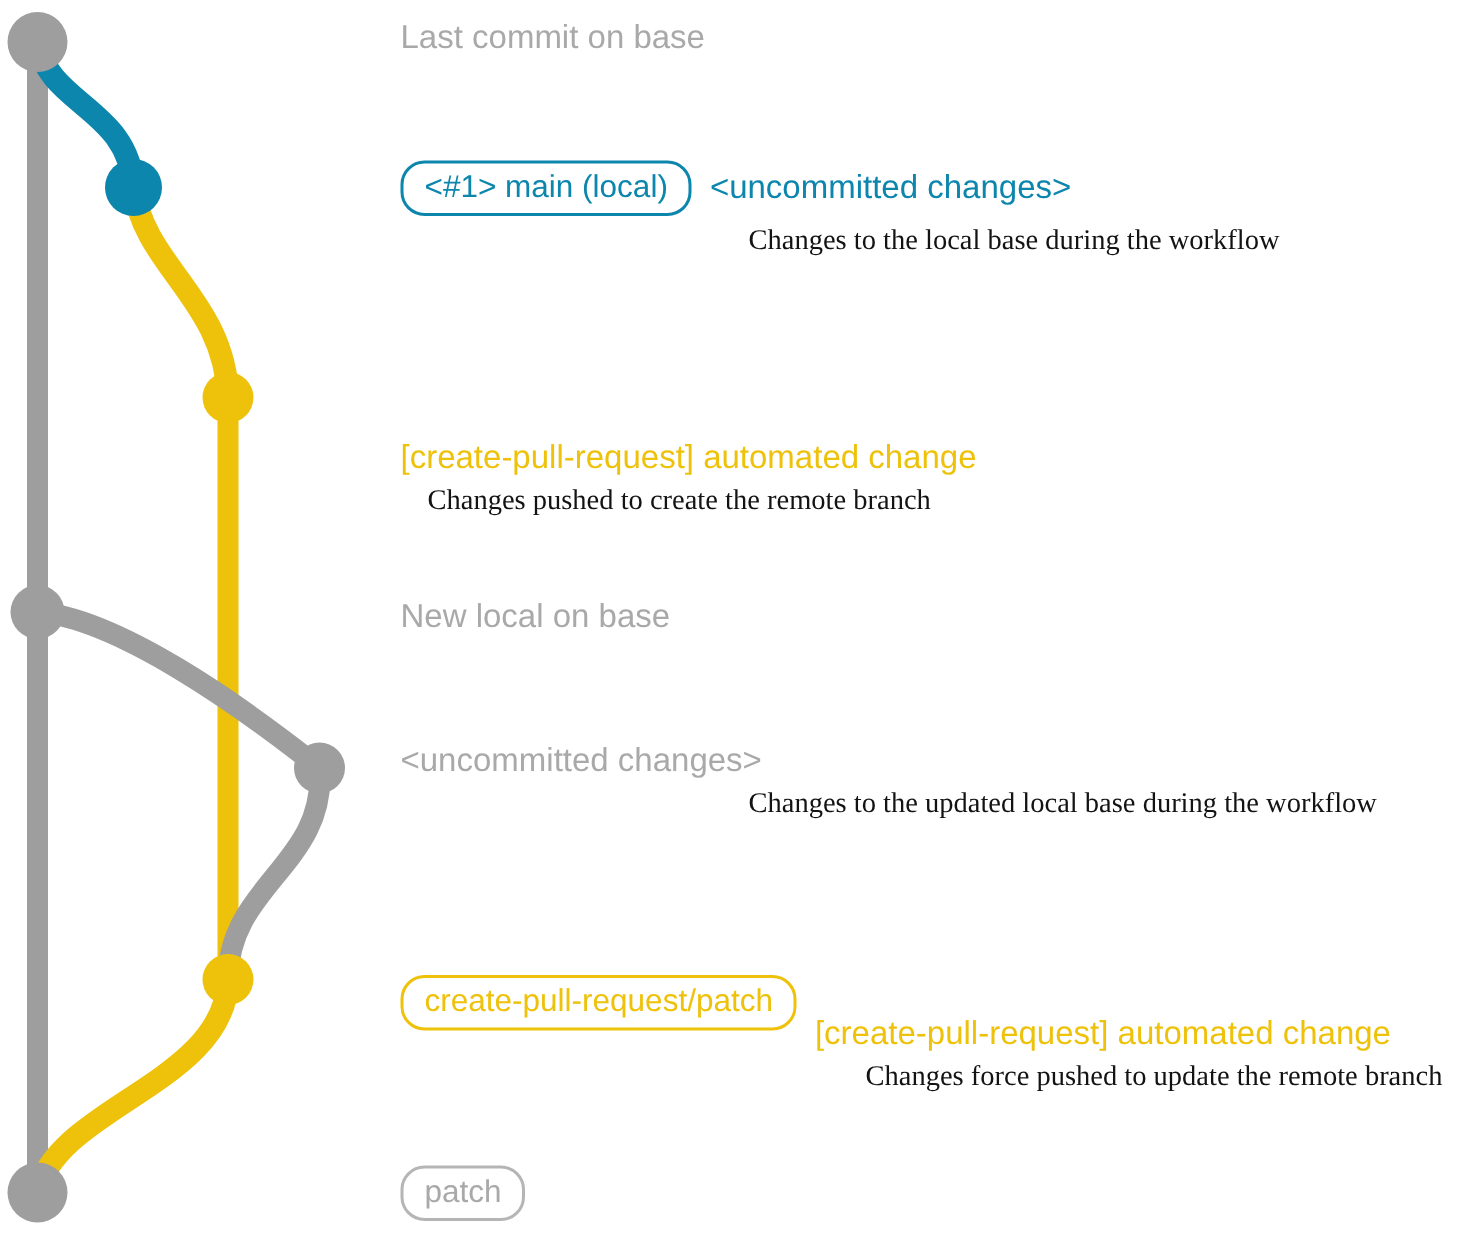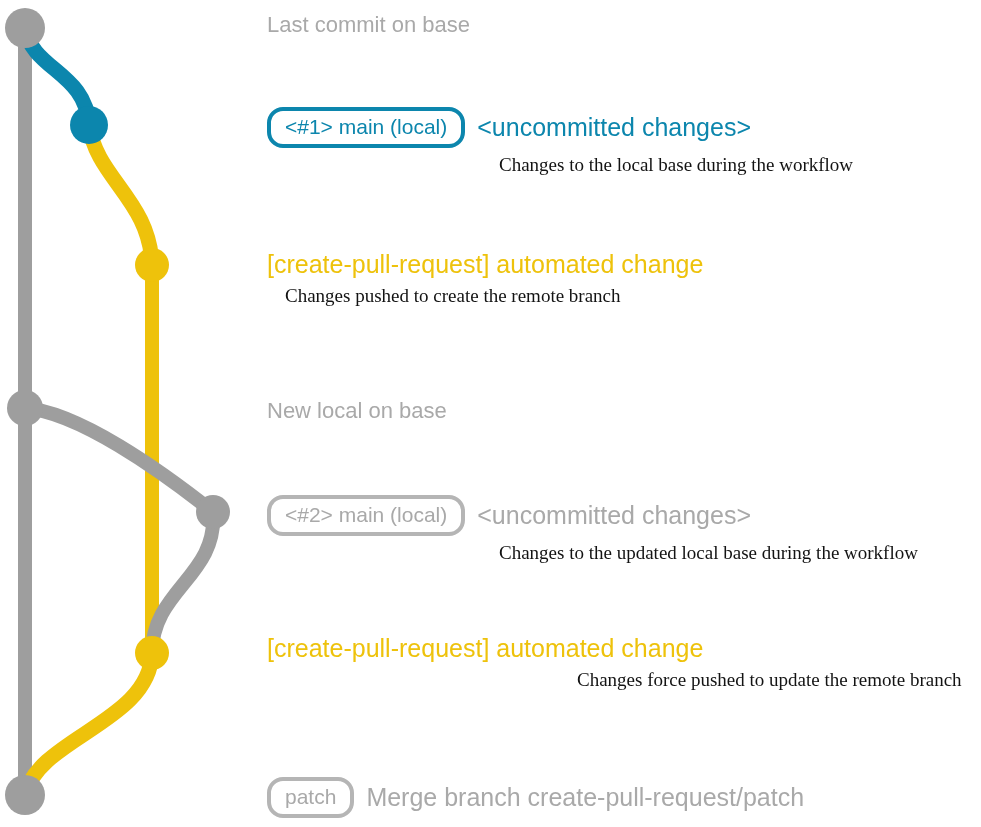--- a/index.html
+++ b/index.html
@@ -41,40 +41,40 @@
 
   .row-main {
     display: flex;
     align-items: center;
     gap: 12px;
     white-space: nowrap;
   }
 
   .pill {
     display: inline-block;
-    border: 4px solid #000000;
+    border: 2px solid #000000;
     border-radius: 16px;
     padding: 5px 14px 6px 14px;
     font-size: 21px;
     line-height: 1.05;
     color: #9e9e9e;
     background: #ffffff;
     white-space: nowrap;
   }
   .pill.blue   { border-color: #0c86ad; color: #0c86ad; }
   .pill.yellow { border-color: #eec20b; color: #eec20b; }
   .pill.grey   { border-color: #b5b5b5; color: #a9a9a9; }
 
   .subject {
-    font-size: 25px;
+    font-size: 22px;
     line-height: 1.1;
     white-space: nowrap;
   }
   .subject.blue   { color: #0c86ad; }
-  .subject.yellow { color: #eec20b; }
+  .subject.yellow { color: #eec20b; margin-top: 42px; }
   .subject.grey   { color: #a9a9a9; }
 
   .note {
     font-family: "Liberation Serif", serif;
     font-size: 19px;
     color: #131313;
     white-space: nowrap;
     margin-top: 6px;
   }
 
@@ -150,33 +150,32 @@
   </div>
 
   <div class="row" id="row-new-commit">
     <div class="row-main">
       <span class="plain-label">New local on base</span>
     </div>
   </div>
 
   <div class="row" id="row-local-2">
     <div class="row-main">
-      <span class="pill grey">&lt;#2&gt; main (local)</span>
       <span class="subject grey">&lt;uncommitted changes&gt;</span>
     </div>
     <div class="note">Changes to the updated local base during the workflow</div>
   </div>
 
   <div class="row" id="row-automated-2">
     <div class="row-main">
+      <span class="pill yellow">create-pull-request/patch</span>
       <span class="subject yellow">[create-pull-request] automated change</span>
     </div>
     <div class="note">Changes force pushed to update the remote branch</div>
   </div>
 
   <div class="row" id="row-merge">
     <div class="row-main">
       <span class="pill grey">patch</span>
-      <span class="subject grey">Merge branch create-pull-request/patch</span>
     </div>
   </div>
 
 </div>
 
 </body></html>

